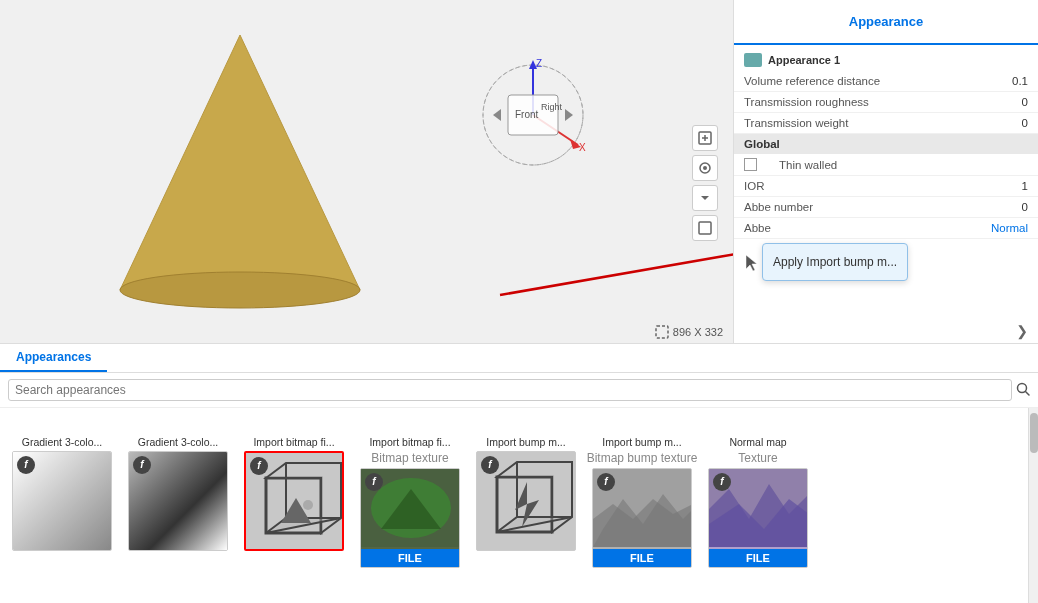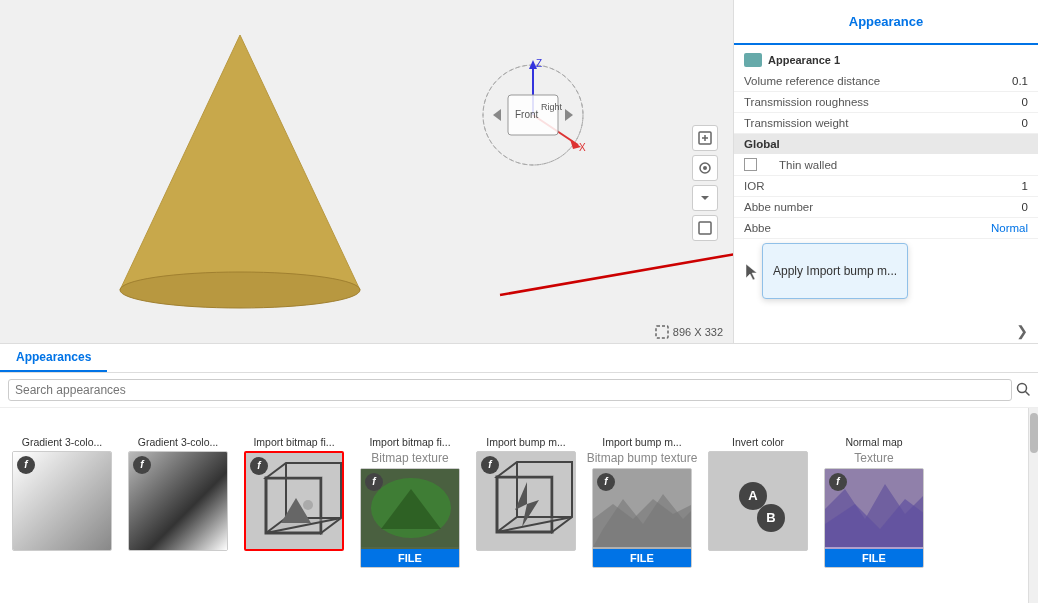--- a/index.html
+++ b/index.html
@@ -32,21 +32,21 @@
     .section-header { background: #e8e8e8; padding: 4px 10px; font-size: 11.5px; font-weight: bold; color: #333; }
 
     .prop-row.bumps { background: #fff; }
     .prop-value.blue-link { color: #0073e6; }
 
     
     .prop-row.checkbox-row { gap: 22px; justify-content: flex-start; }
     .prop-checkbox { width: 13px; height: 13px; border: 1px solid #999; background: #fff; display: inline-block; }
 
     
-    .bump-tooltip { position: absolute; right: 10px; top: 271px; background: #e8f4fd; border: 1px solid #90c0e8; border-radius: 4px; padding: 20px 10px; font-size: 12px; color: #333; white-space: nowrap; box-shadow: 0 2px 6px rgba(0,0,0,0.15); z-index: 10; }
+    .bump-tooltip { position: absolute; right: 10px; top: 271px; background: #e8f4fd; border: 1px solid #90c0e8; border-radius: 4px; padding: 11px 10px; font-size: 12px; color: #333; white-space: nowrap; box-shadow: 0 2px 6px rgba(0,0,0,0.15); z-index: 10; }
 
     
     .panel-chevron { text-align: right; padding: 4px 10px; color: #666; font-size: 14px; cursor: pointer; }
 
     
     .bottom-section { height: 260px; border-top: 1px solid #ddd; display: flex; flex-direction: column; }
 
     
     .bottom-tabs { display: flex; border-bottom: 1px solid #ddd; padding: 0; background: #fff; }
     .bottom-tab { padding: 6px 16px; font-size: 12px; cursor: pointer; border-bottom: 2px solid transparent; color: #555; }
@@ -328,27 +328,20 @@
               <rect width="100" height="78" fill="#a0a0a0"></rect>
 
               <polygon points="10,60 30,30 50,55 70,25 90,50 100,40 100,78 0,78" fill="#888"></polygon>
               <polygon points="0,50 20,35 40,50 60,30 80,45 100,35 100,78 0,78" fill="#777" opacity="0.6"></polygon>
             </svg>
             <div class="file-badge">FILE</div>
             <div class="thumb-f-badge">f</div>
           </div>
         </div>
 
-        <div class="grid-item">
-          <span class="grid-item-label">Invert color</span>
-          <div class="grid-item-thumb" style="background:#c8c8c8; position:relative;">
-            <div class="thumb-a-badge">A</div>
-            <div class="thumb-b-badge">B</div>
-          </div>
-        </div>
 
         <div class="grid-item">
           <span class="grid-item-label">Normal map</span>
           <span class="grid-item-sublabel">Texture</span>
           <div class="grid-item-thumb" style="background:#b0a0cc; display:flex; flex-direction:column; justify-content:flex-end;">
             <svg width="100" height="78" viewBox="0 0 100 78" style="position:absolute;top:0;left:0;">
               <rect width="100" height="78" fill="#9080aa"></rect>
               <polygon points="0,40 20,20 40,50 60,15 80,45 100,25 100,78 0,78" fill="#7060a0"></polygon>
               <polygon points="0,55 30,35 55,60 80,30 100,45 100,78 0,78" fill="#6050a0" opacity="0.7"></polygon>
             </svg>

